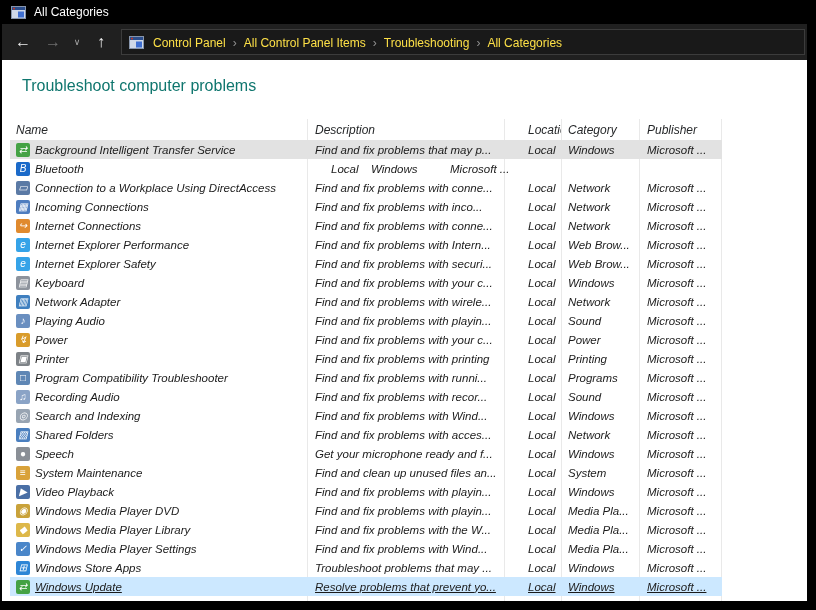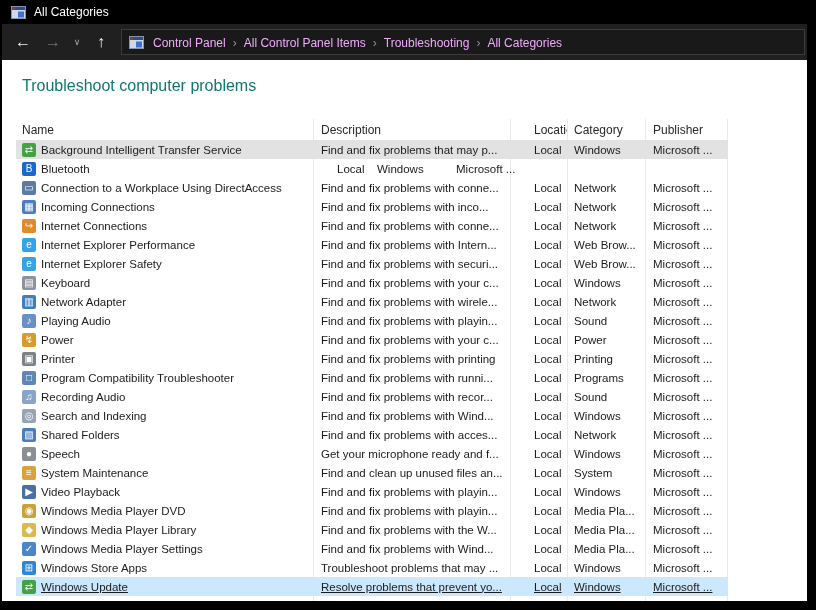--- a/index.html
+++ b/index.html
@@ -40,31 +40,32 @@
   .nav-btn.small { width:18px; font-size:9px; color:#a8a8a8; }
   .nav-btn:first-child { margin-left:6px; }
   .addressbar {
     flex:1; height:26px; margin:0 2px 0 5px;
     background:#191919;
     border:1px solid #3c3c3c;
     display:flex; align-items:center;
     padding-left:7px; gap:7px;
     overflow:hidden; white-space:nowrap;
   }
-  .crumb { color:#f0abfc; font-size:12px; padding:0 2px; }
+  .crumb { color:#fde047; font-size:12px; padding:0 2px; }
   .crumb-sep { color:#8f8f8f; font-size:12px; padding:0 5px; }
   
   .main { flex:1; background:#fff; position:relative; overflow:hidden; }
   .page-title {
     position:absolute; left:20px; top:17px;
     font-size:16px; color:#0f766e;
   }
   .listview {
-    position:absolute; left:14px; top:59px; bottom:0;
+    position:absolute; left:8px; top:59px; bottom:0;
     width:712px;
+    font-style:italic;
   }
   .gridline {
     position:absolute; top:0; bottom:0; width:1px;
     background:#e9e9e9; z-index:0;
   }
   .gl-1 { left:297px; } .gl-2 { left:494px; } .gl-3 { left:551px; }
   .gl-4 { left:629px; } .gl-5 { left:711px; }
   .lv-header {
     position:relative; z-index:1;
     display:flex; height:21px; align-items:center;

